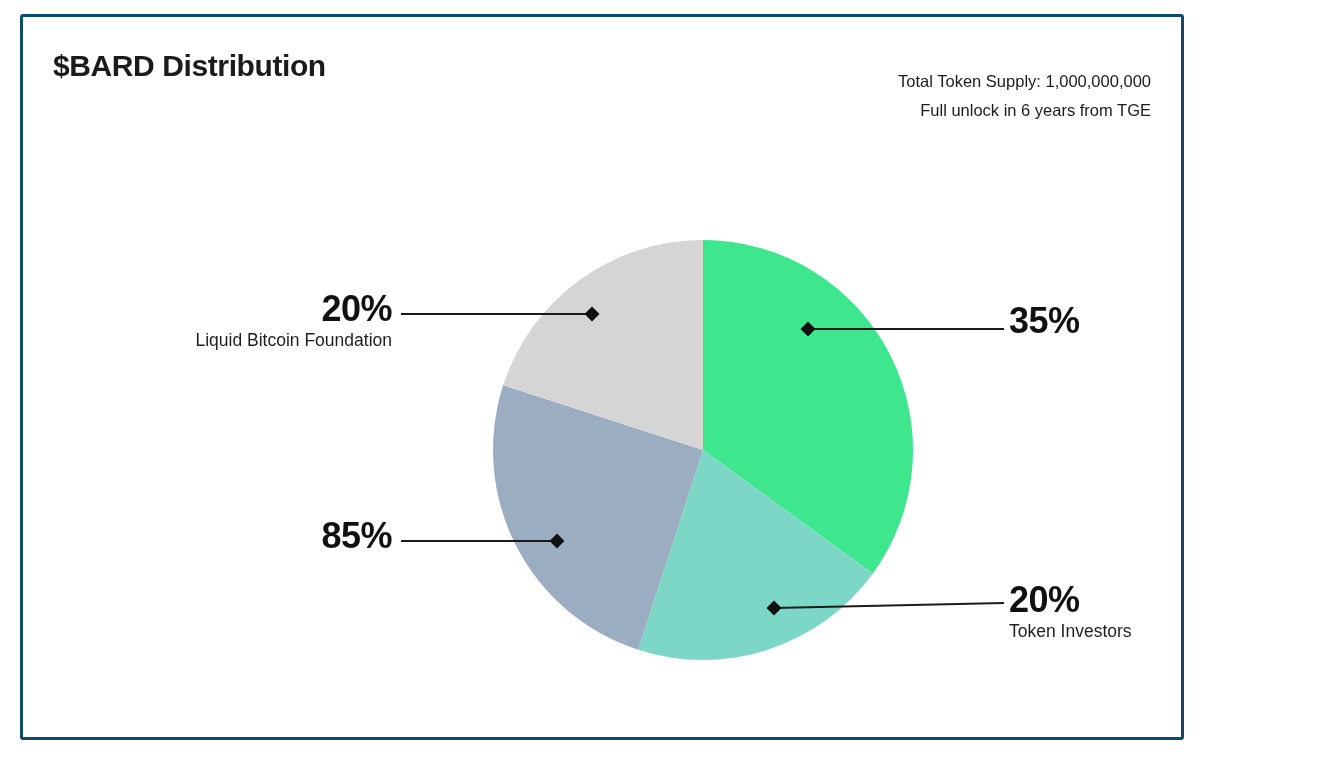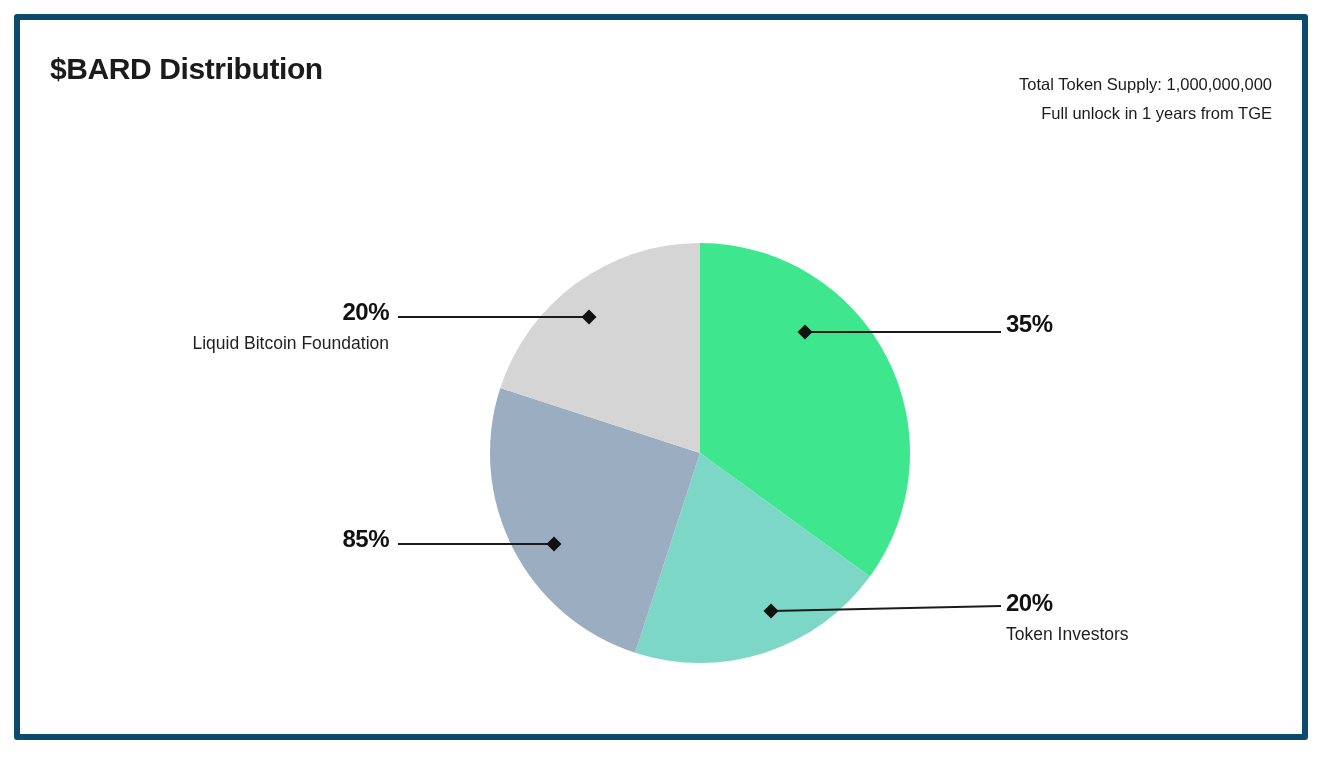--- a/index.html
+++ b/index.html
@@ -10,26 +10,26 @@
   body {
     width: 1323px;
     height: 767px;
     font-family: "Liberation Sans", sans-serif;
     -webkit-font-smoothing: antialiased;
     overflow: hidden;
   }
 
   .card {
     position: absolute;
-    left: 14px;
+    left: 20px;
     top: 14px;
-    width: 1294px;
+    width: 1164px;
     height: 726px;
     background: #ffffff;
-    border: 6px solid #0c4a6e;
+    border: 3px solid #0c4a6e;
     border-radius: 3px;
     box-sizing: border-box;
   }
 
   .title {
     position: absolute;
     left: 30px;
     top: 32px;
     font-size: 30px;
     font-weight: bold;
@@ -65,21 +65,21 @@
     top: 0;
     width: 1294px;
     height: 726px;
     display: block;
   }
 
   .label {
     position: absolute;
   }
   .label-pct {
-    font-size: 24px;
+    font-size: 36px;
     font-weight: bold;
     color: #111111;
     letter-spacing: -0.5px;
     line-height: 38px;
     white-space: nowrap;
   }
   .label-name {
     font-size: 17.5px;
     color: #1f1f1f;
     line-height: 24px;
@@ -100,21 +100,21 @@
 </style>
 </head>
 <body>
 
 <div class="card">
 
   <div class="title">$BARD Distribution</div>
 
   <div class="meta">
     <div class="meta-line">Total Token Supply: 1,000,000,000</div>
-    <div class="meta-line">Full unlock in 1 years from TGE</div>
+    <div class="meta-line">Full unlock in 6 years from TGE</div>
   </div>
 
   <div class="chart-stage">
     <svg class="chart-svg" viewBox="0 0 1294 726" xmlns="http://www.w3.org/2000/svg">
 
       <g>
         <path id="slice-community" d="M 680 433 L 680.00 223.00 A 210 210 0 0 1 849.89 556.43 Z" fill="#3EE68E"></path>
         <path id="slice-early-investors" d="M 680 433 L 849.89 556.43 A 210 210 0 0 1 615.11 632.72 Z" fill="#7DD7C6"></path>
         <path id="slice-core-contributors" d="M 680 433 L 615.11 632.72 A 210 210 0 0 1 480.28 368.11 Z" fill="#9BADC0"></path>
         <path id="slice-foundation" d="M 680 433 L 480.28 368.11 A 210 210 0 0 1 680.00 223.00 Z" fill="#D5D5D5"></path>

